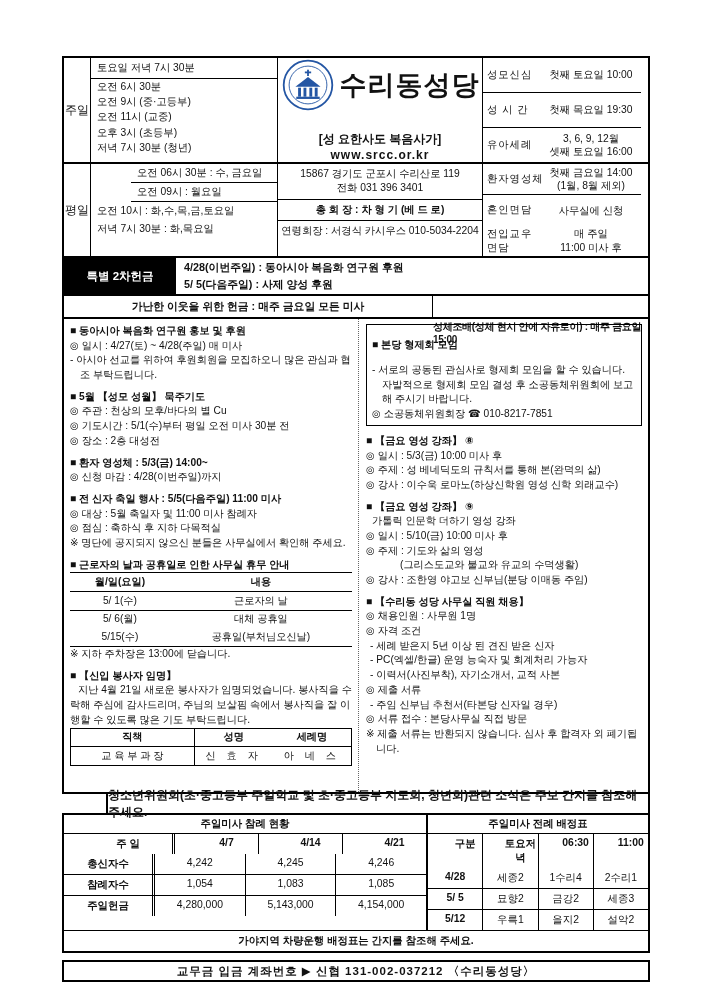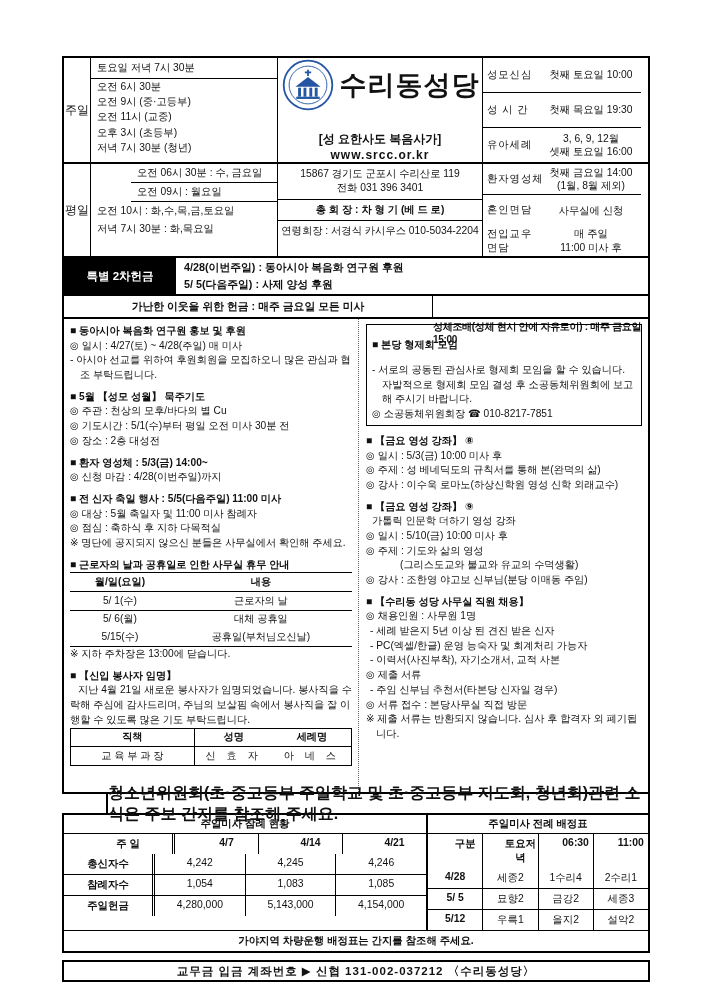--- a/index.html
+++ b/index.html
@@ -64,21 +64,21 @@
   .mini-table th,.mini-table td{padding:1.5px 4px;text-align:center;}
   .holiday{border-top:1.5px solid #000;border-bottom:1.5px solid #000;}
   .holiday th{border-bottom:1px solid #000;font-weight:bold;}
   .holiday tr.rb td{border-bottom:1px solid #000;}
   .vol{border:1.5px solid #000;}
   .vol th{border-bottom:1px solid #000;font-weight:bold;}
   .vol .vline{border-left:1px solid #000;}
   .sp{letter-spacing:4px;}
   
   .banner{height:23px;display:flex;align-items:center;justify-content:center;
-          font-weight:bold;font-size:16px;margin-left:44px;}
+          font-weight:bold;font-size:12px;margin-left:44px;}
   .tables{display:flex;flex-wrap:wrap;font-size:10.4px;}
   .tbl{display:flex;flex-direction:column;box-sizing:border-box;}
   .tbl-att{width:364px;border-right:2px solid #000;}
   .tbl-lit{flex:1;}
   .tbl-title{text-align:center;font-weight:bold;border-bottom:1.5px solid #000;
              padding:2px 0;}
   .trow{display:flex;}
   .trow>div{flex:1;text-align:center;padding:3px 0;}
   .trow .head{font-weight:bold;margin-left:20px;}
   .att-first{flex:0 0 88px !important;border-right:3px double #000;font-weight:bold;}
@@ -294,20 +294,21 @@
           <p class="indent">◎ 일시 : 5/10(금) 10:00 미사 후</p>
           <p class="indent">◎ 주제 : 기도와 삶의 영성</p>
           <p style="padding-left:34px;">(그리스도교와 불교와 유교의 수덕생활)</p>
           <p class="indent">◎ 강사 : 조한영 야고보 신부님(분당 이매동 주임)</p>
         </div>
 
 
         <div class="sec">
           <p class="sec-title">■ 【수리동 성당 사무실 직원 채용】</p>
           <p class="indent">◎ 채용인원 : 사무원 1명</p>
+          <p class="indent">◎ 자격 조건</p>
           <p class="indent" style="padding-left:14px;text-indent:-10px;">- 세례 받은지 5년 이상 된 견진 받은 신자</p>
           <p class="indent" style="padding-left:14px;text-indent:-10px;">- PC(엑셀/한글) 운영 능숙자 및 회계처리 가능자</p>
           <p class="indent" style="padding-left:14px;text-indent:-10px;">- 이력서(사진부착), 자기소개서, 교적 사본</p>
           <p class="indent">◎ 제출 서류</p>
           <p class="indent" style="padding-left:14px;text-indent:-10px;">- 주임 신부님 추천서(타본당 신자일 경우)</p>
           <p class="indent">◎ 서류 접수 : 본당사무실 직접 방문</p>
           <p class="indent">※ 제출 서류는 반환되지 않습니다. 심사 후 합격자 외 폐기됩니다.</p>
         </div>
 
       </div>

